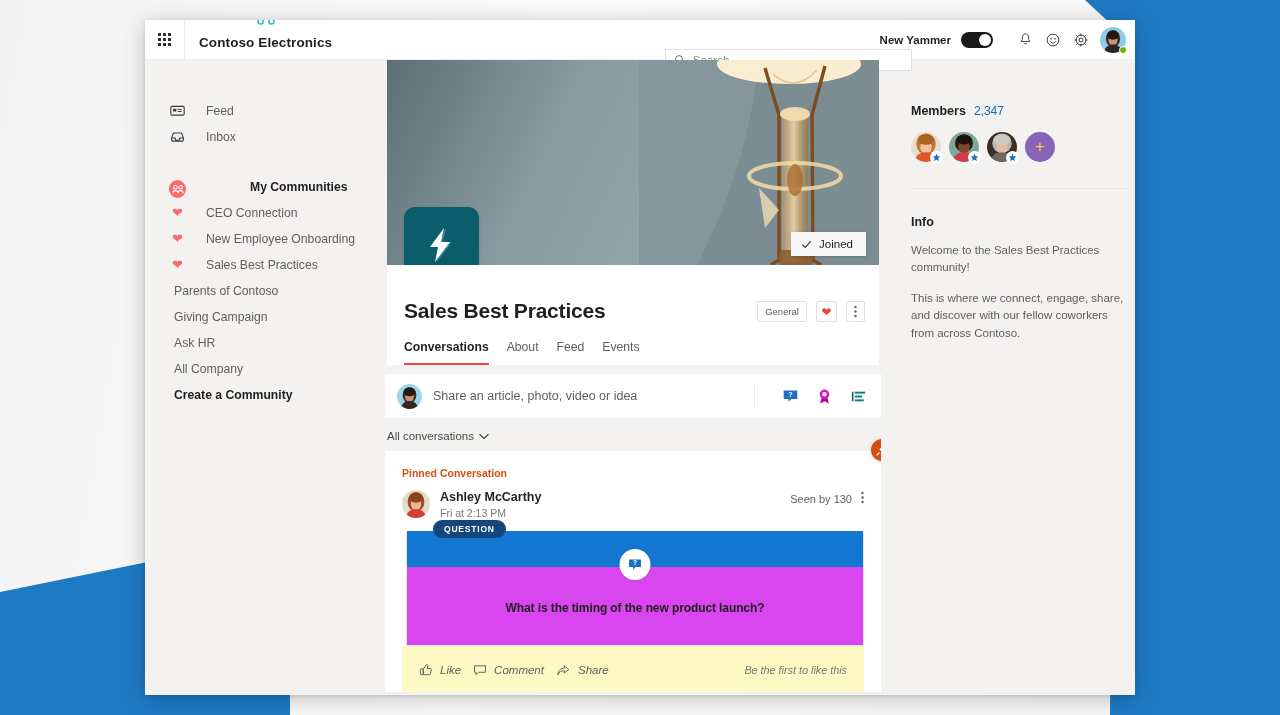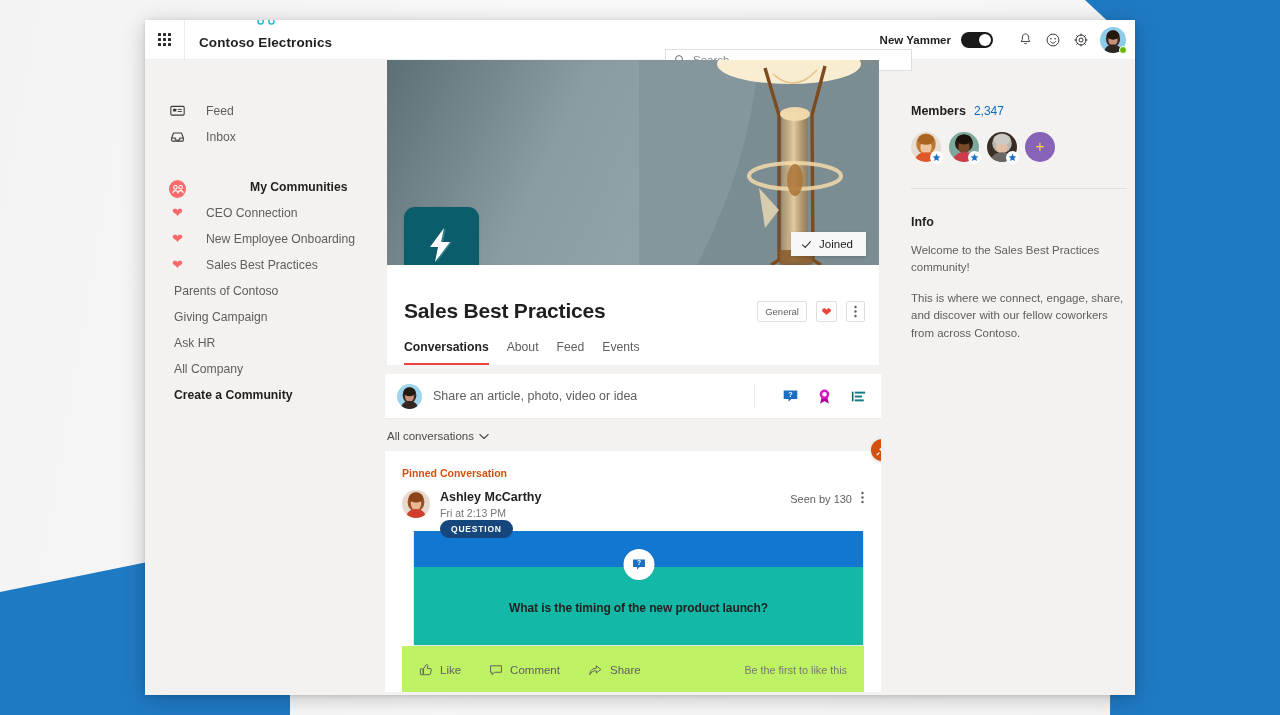--- a/index.html
+++ b/index.html
@@ -172,40 +172,40 @@
   }
   .pinlabel { font-size: 10.5px; font-weight: 700; color: #d4500f; margin-bottom: 11px; }
   .posthead { display: flex; align-items: flex-start; gap: 10px; }
   .pavatar { width: 28px; height: 28px; border-radius: 50%; flex: 0 0 28px; }
   .pname { font-size: 12.5px; font-weight: 700; color: #201f1e; line-height: 1.25; }
   .ptime { font-size: 10.5px; color: #797775; margin-top: 1px; }
   .pmeta { margin-left: auto; display: flex; align-items: center; gap: 9px; }
   .seen { font-size: 11px; color: #605e5c; white-space: nowrap; }
 
   .qcard {
-    margin: 12px 0 0 11px; border: 1px solid #e6e6e6; border-top: none;
-    position: relative; background: #14b8a6;
+    margin: 12px 0 0 4px; border: 1px solid #e6e6e6; border-top: none;
+    position: relative; background: #d946ef;
   }
   .qband { height: 36px; background: #1177d1; position: relative; }
   .qtag {
     position: absolute; left: 26px; top: -11px;
     background: #15477d; color: #fff; font-size: 8.5px; font-weight: 700;
     letter-spacing: .8px; padding: 4px 11px; border-radius: 11px;
   }
   .qbubble {
     position: absolute; left: 50%; transform: translateX(-50%); top: 18px;
     width: 31px; height: 31px; border-radius: 50%; background: #fff;
     display: flex; align-items: center; justify-content: center; box-shadow: 0 0 0 1px rgba(0,0,0,.04);
   }
   .qbody { padding: 34px 28px 30px 28px; text-align: center; }
   .qtext { font-size: 12px; font-weight: 700; color: #201f1e; letter-spacing: -.1px; }
 
   .actions {
-    display: flex; align-items: center; gap: 28px;
-    padding: 17px 17px 15px 17px; background: #bef264;
+    display: flex; align-items: center; gap: 12px;
+    padding: 17px 17px 15px 17px; background: #fef9c3; font-style: italic;
   }
   .act { display: flex; align-items: center; gap: 7px; font-size: 11.5px; color: #605e5c; cursor: pointer; }
   .likehint { margin-left: auto; font-size: 10.8px; color: #797775; white-space: nowrap; }
 
   
   .rail { flex: 1; padding: 44px 8px 0 30px; }
   .railhead { display: flex; align-items: baseline; gap: 8px; }
   .railtitle { font-size: 12.5px; font-weight: 700; color: #201f1e; }
   .railcount { font-size: 12px; color: #0f6cbd; cursor: pointer; }
   .avatars { display: flex; gap: 8px; margin-top: 14px; }

